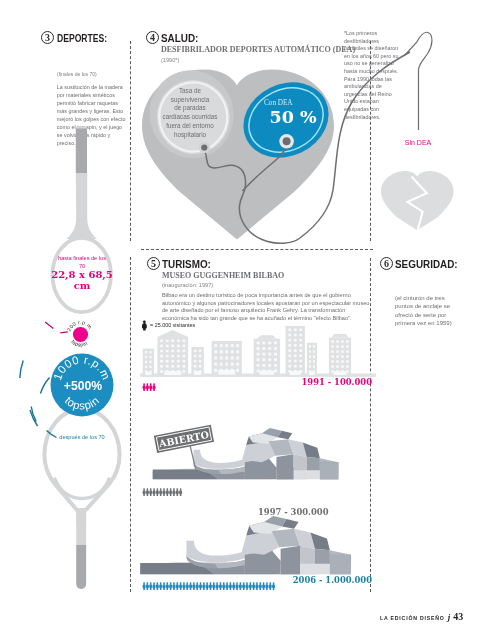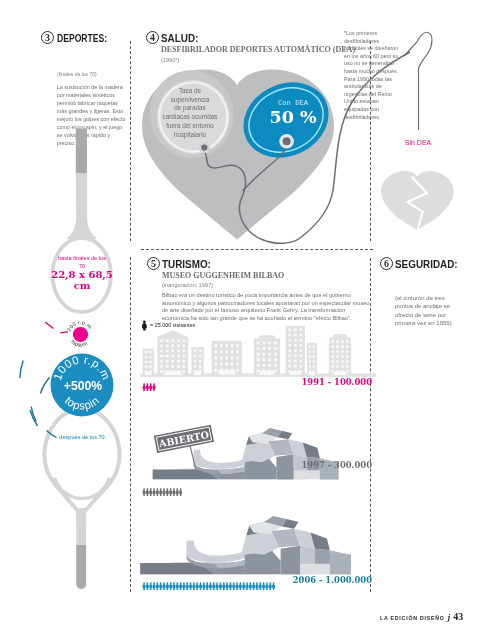--- a/index.html
+++ b/index.html
@@ -157,21 +157,21 @@
   </svg>
 
   <div class="abs" style="left:161px;top:87px;width:58px;text-align:center;font-family:'Liberation Sans',sans-serif;font-size:6.3px;line-height:8.7px;color:#6d6e71;white-space:nowrap;">
     <span>Tasa de</span><br>
     <span>supervivencia</span><br>
     <span>de paradas</span><br>
     <span>cardíacas ocurridas</span><br>
     <span>fuera del entorno</span><br>
     <span>hospitalario</span>
   </div>
-  <div class="abs" style="left:264px;top:99px;width:58px;text-align:center;font-family:Liberation Mono, monospace;font-size:7.2px;color:#cdeef8;">Con DEA</div>
+  <div class="abs" style="left:264px;top:99px;width:58px;text-align:left;font-family:Liberation Serif, serif;font-size:7.2px;color:#cdeef8;">Con DEA</div>
   <div class="abs" style="left:264px;top:107px;width:58px;text-align:center;font-family:'DejaVu Serif',serif;font-weight:700;font-size:17.5px;color:#fff;">50 %</div>
 
   <svg class="sv" style="left:375px;top:165px;" width="90" height="72" viewBox="0 0 90 72">
     <path fill="#dcdddf" d="M42.3 11.4 C40 8.2 35.6 6 30.4 6 C18.2 6 6 14.4 6 26.3
              C6 35.3 13 43.7 21.9 52.2 L42.3 65.2 L62.7 52.2
              C71.6 43.7 78.6 35.3 78.6 26.3 C78.6 14.4 66.4 6 54.2 6
              C49 6 44.6 8.2 42.3 11.4 Z"></path>
     <path fill="none" stroke="#ffffff" stroke-width="2.1" stroke-linejoin="miter" stroke-linecap="butt" d="M36.5 11.5 L51.8 28.2 L32.5 36.8 L47.6 46.6 L42.6 65.5"></path>
   </svg>
   <div class="abs" style="left:376px;top:139px;width:84px;text-align:center;font-family:'Liberation Sans',sans-serif;font-size:7px;color:#e5007e;">Sin DEA</div>
@@ -404,21 +404,21 @@
     <use href="#guggenheim"></use>
   </svg>
   <svg class="sv" style="left:152px;top:425px;" width="70" height="48" viewBox="0 0 70 48">
     <path stroke="#808285" stroke-width="1.2" fill="none" d="M44 45.5 L37 16"></path>
     <g transform="rotate(-11 32 14)">
       <rect x="3" y="5" width="58" height="17.5" fill="#6d6e71"></rect>
       <rect x="5.2" y="7" width="53.6" height="13.5" fill="none" stroke="#ffffff" stroke-width="0.9"></rect>
       <text x="32" y="17.6" text-anchor="middle" fill="#ffffff" font-family="DejaVu Serif, serif" font-weight="700" font-size="9.6">ABIERTO</text>
     </g>
   </svg>
-  <div class="abs" style="left:258px;top:460px;width:114px;text-align:right;font-family:'DejaVu Serif',serif;font-weight:700;font-size:8.4px;color:#6d6e71;">
+  <div class="abs" style="left:258px;top:507px;width:114px;font-family:'DejaVu Serif',serif;font-weight:700;font-size:8.4px;color:#6d6e71;">
     <span>1997 - 300.000</span>
   </div>
   <svg class="sv" style="left:141.8px;top:487.6px;" width="180" height="9" viewBox="0 0 180 9">
       <path d="M3.35 0.35 C2.45 0.35 1.95 1.0 1.95 1.8 C1.95 2.4 2.25 2.9 2.75 3.2 C1.55 3.5 0.95 4.4 0.95 5.75 L0.95 8.2 L1.95 8.2 L2.15 11.3 L4.55 11.3 L4.75 8.2 L5.75 8.2 L5.75 5.75 C5.75 4.4 5.15 3.5 3.95 3.2 C4.45 2.9 4.75 2.4 4.75 1.8 C4.75 1.0 4.25 0.35 3.35 0.35 Z" fill="#6d6e71" transform="translate(0,0) scale(0.62,0.70)"></path>
       <path d="M3.35 0.35 C2.45 0.35 1.95 1.0 1.95 1.8 C1.95 2.4 2.25 2.9 2.75 3.2 C1.55 3.5 0.95 4.4 0.95 5.75 L0.95 8.2 L1.95 8.2 L2.15 11.3 L4.55 11.3 L4.75 8.2 L5.75 8.2 L5.75 5.75 C5.75 4.4 5.15 3.5 3.95 3.2 C4.45 2.9 4.75 2.4 4.75 1.8 C4.75 1.0 4.25 0.35 3.35 0.35 Z" fill="#6d6e71" transform="translate(3.32,0) scale(0.62,0.70)"></path>
       <path d="M3.35 0.35 C2.45 0.35 1.95 1.0 1.95 1.8 C1.95 2.4 2.25 2.9 2.75 3.2 C1.55 3.5 0.95 4.4 0.95 5.75 L0.95 8.2 L1.95 8.2 L2.15 11.3 L4.55 11.3 L4.75 8.2 L5.75 8.2 L5.75 5.75 C5.75 4.4 5.15 3.5 3.95 3.2 C4.45 2.9 4.75 2.4 4.75 1.8 C4.75 1.0 4.25 0.35 3.35 0.35 Z" fill="#6d6e71" transform="translate(6.64,0) scale(0.62,0.70)"></path>
       <path d="M3.35 0.35 C2.45 0.35 1.95 1.0 1.95 1.8 C1.95 2.4 2.25 2.9 2.75 3.2 C1.55 3.5 0.95 4.4 0.95 5.75 L0.95 8.2 L1.95 8.2 L2.15 11.3 L4.55 11.3 L4.75 8.2 L5.75 8.2 L5.75 5.75 C5.75 4.4 5.15 3.5 3.95 3.2 C4.45 2.9 4.75 2.4 4.75 1.8 C4.75 1.0 4.25 0.35 3.35 0.35 Z" fill="#6d6e71" transform="translate(9.959999999999999,0) scale(0.62,0.70)"></path>
       <path d="M3.35 0.35 C2.45 0.35 1.95 1.0 1.95 1.8 C1.95 2.4 2.25 2.9 2.75 3.2 C1.55 3.5 0.95 4.4 0.95 5.75 L0.95 8.2 L1.95 8.2 L2.15 11.3 L4.55 11.3 L4.75 8.2 L5.75 8.2 L5.75 5.75 C5.75 4.4 5.15 3.5 3.95 3.2 C4.45 2.9 4.75 2.4 4.75 1.8 C4.75 1.0 4.25 0.35 3.35 0.35 Z" fill="#6d6e71" transform="translate(13.28,0) scale(0.62,0.70)"></path>
       <path d="M3.35 0.35 C2.45 0.35 1.95 1.0 1.95 1.8 C1.95 2.4 2.25 2.9 2.75 3.2 C1.55 3.5 0.95 4.4 0.95 5.75 L0.95 8.2 L1.95 8.2 L2.15 11.3 L4.55 11.3 L4.75 8.2 L5.75 8.2 L5.75 5.75 C5.75 4.4 5.15 3.5 3.95 3.2 C4.45 2.9 4.75 2.4 4.75 1.8 C4.75 1.0 4.25 0.35 3.35 0.35 Z" fill="#6d6e71" transform="translate(16.599999999999998,0) scale(0.62,0.70)"></path>
       <path d="M3.35 0.35 C2.45 0.35 1.95 1.0 1.95 1.8 C1.95 2.4 2.25 2.9 2.75 3.2 C1.55 3.5 0.95 4.4 0.95 5.75 L0.95 8.2 L1.95 8.2 L2.15 11.3 L4.55 11.3 L4.75 8.2 L5.75 8.2 L5.75 5.75 C5.75 4.4 5.15 3.5 3.95 3.2 C4.45 2.9 4.75 2.4 4.75 1.8 C4.75 1.0 4.25 0.35 3.35 0.35 Z" fill="#6d6e71" transform="translate(19.919999999999998,0) scale(0.62,0.70)"></path>

